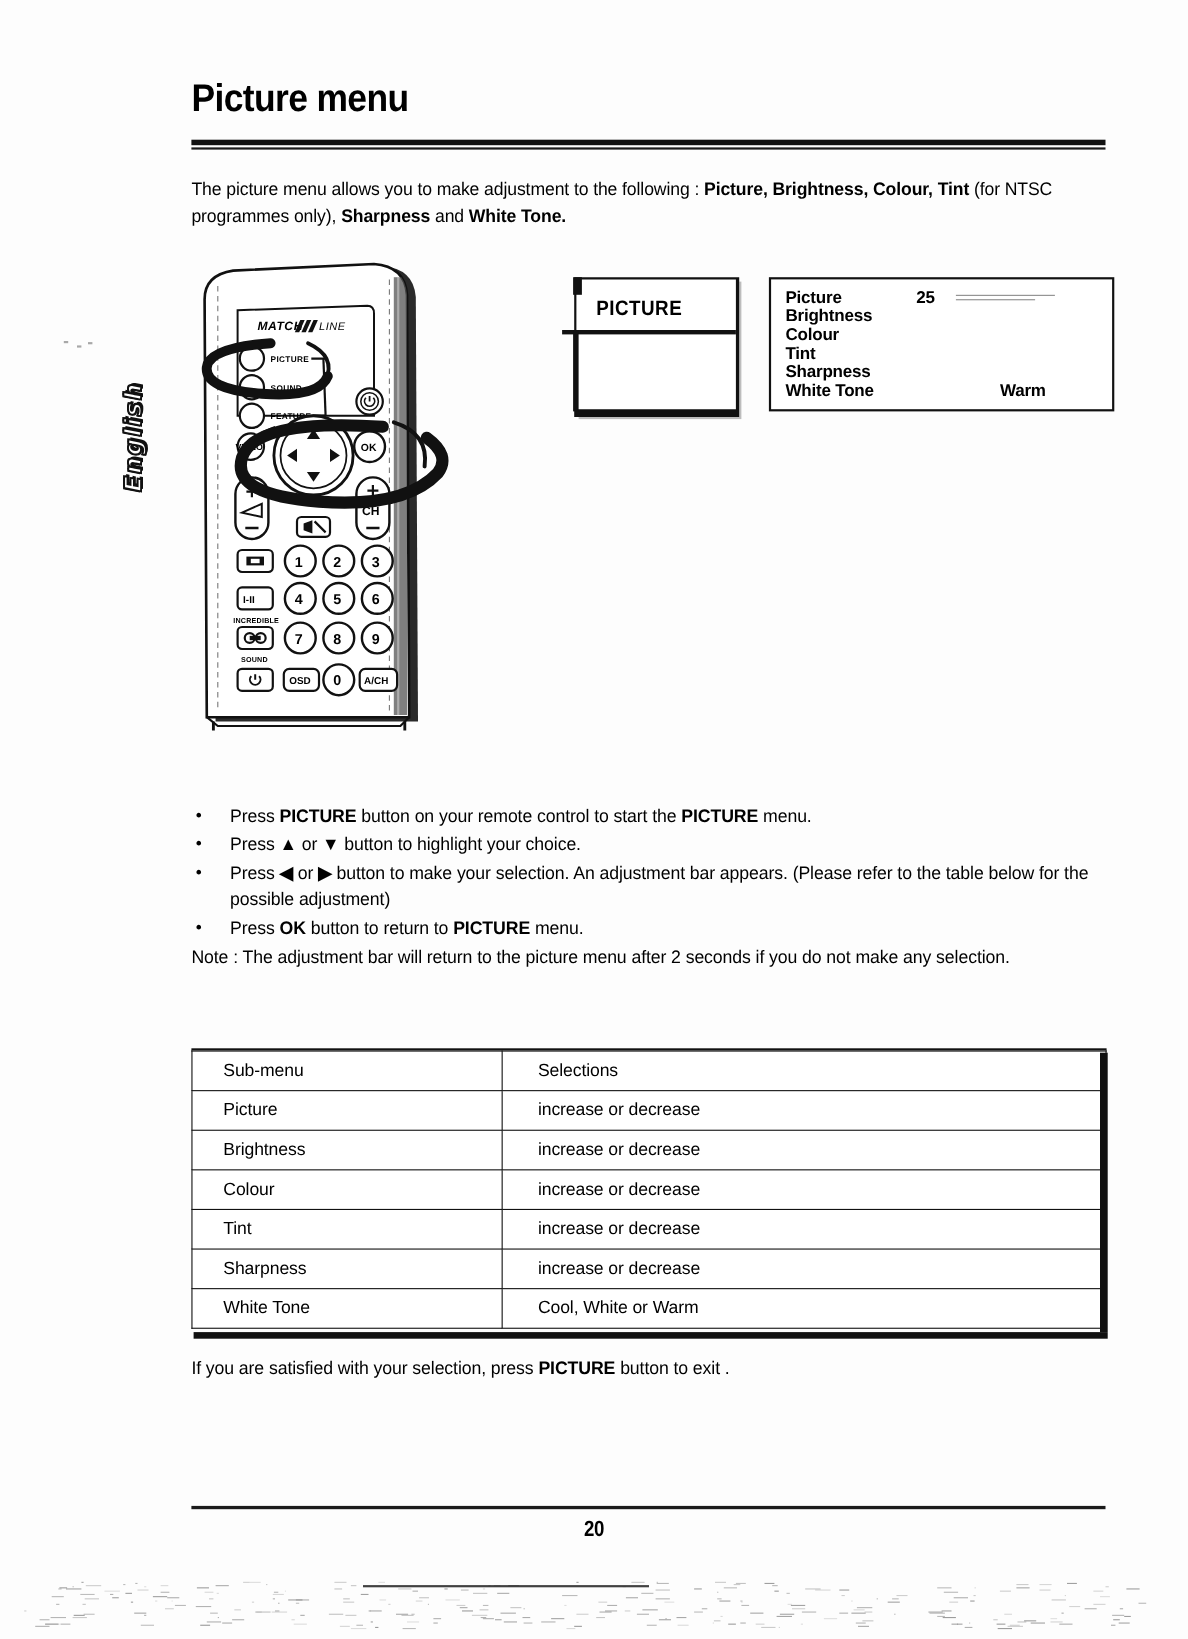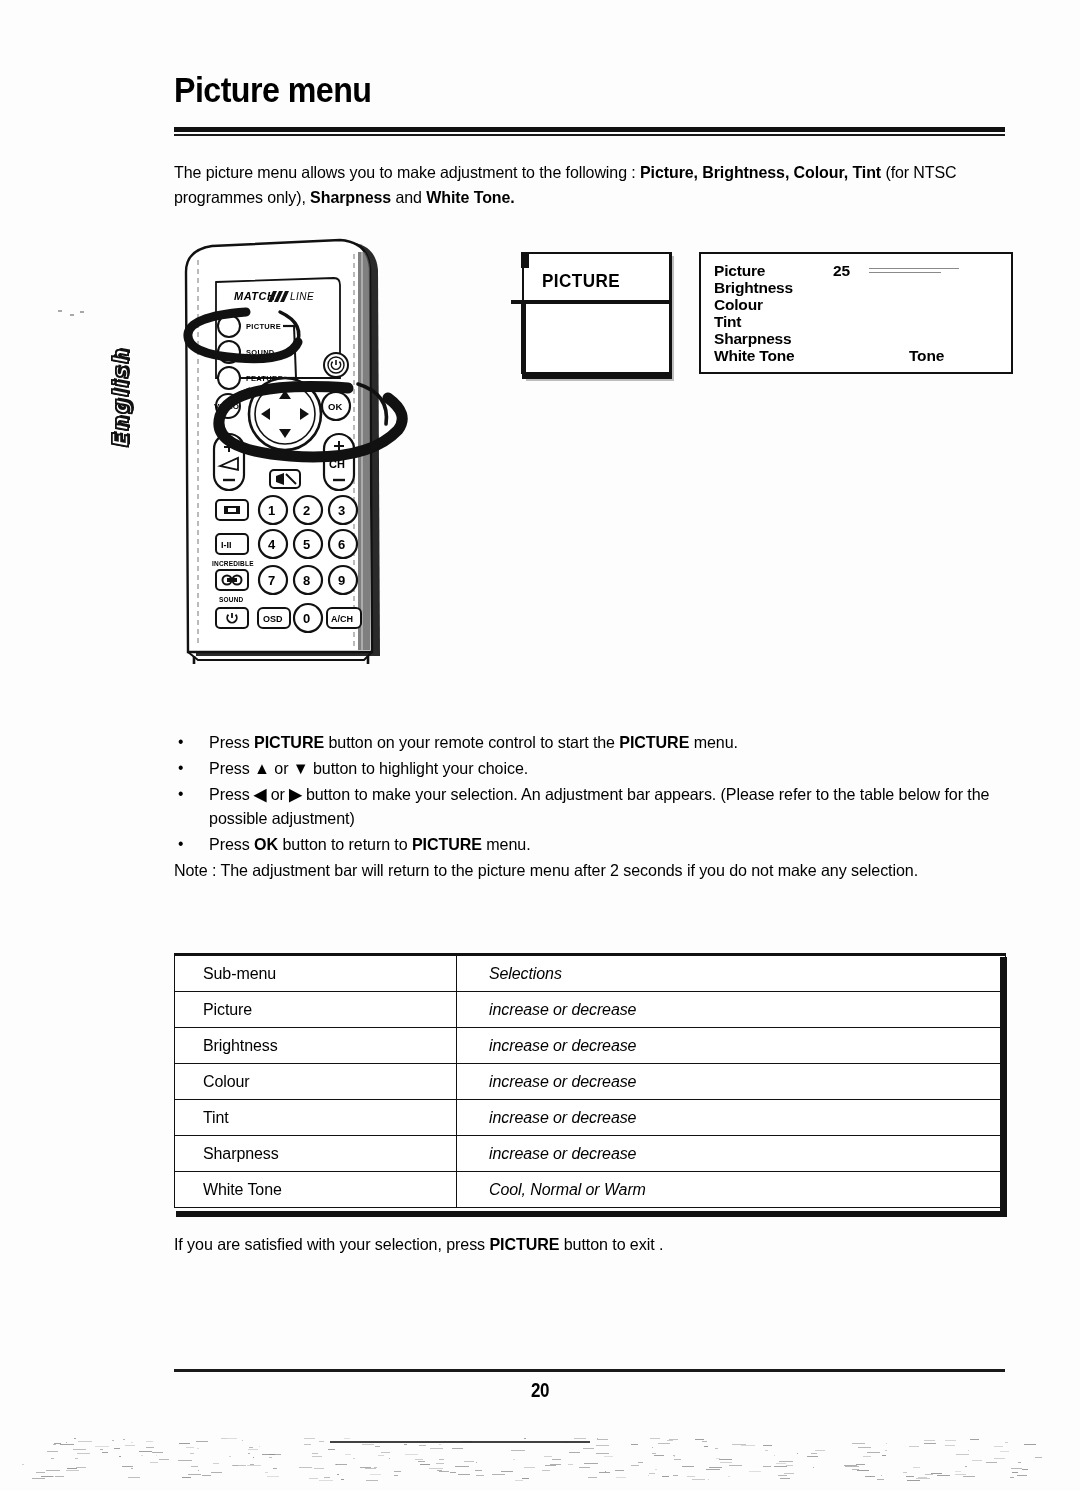--- a/index.html
+++ b/index.html
@@ -253,21 +253,21 @@
     background: #fff;
   }
   .tbl td {
     border: 1.6px solid #111;
     height: 35px;
     font-size: 16px;
     letter-spacing: -0.1px;
     padding: 0 0 0 28px;
     vertical-align: middle;
   }
-  .tbl td.c2 { padding-left: 32px; font-style: italic; }
+  .tbl td.c2 { padding-left: 32px; }
   .tbl col.c1 { width: 282px; }
   .tbl-shadow-r {
     position: absolute;
     left: 1000px;
     top: 957px;
     width: 7px;
     height: 254px;
     background: #111;
   }
   .tbl-shadow-b {
@@ -558,21 +558,21 @@
           <span class="lbl">Colour</span>
         </div>
         <div class="osd-row">
           <span class="lbl">Tint</span>
         </div>
         <div class="osd-row">
           <span class="lbl">Sharpness</span>
         </div>
         <div class="osd-row">
           <span class="lbl">White Tone</span>
-          <span class="valword">Tone</span>
+          <span class="valword">Warm</span>
         </div>
       </div>
   </div>
 
   <div class="bullets">
       <div class="bullet"><span class="dot">•</span><span>Press  </span><b>PICTURE</b><span>  button on your remote control to start the  </span><b>PICTURE</b><span>  menu.</span></div>
       <div class="bullet"><span class="dot">•</span><span>Press  </span><b>▲</b><span>  or  </span><b>▼</b><span>  button to highlight your choice.</span></div>
       <div class="bullet"><span class="dot">•</span><span>Press  </span><b>◀</b><span>  or  </span><b>▶</b><span>  button to make your selection.  An adjustment bar appears. (Please refer to the table below for the possible adjustment)</span></div>
       <div class="bullet"><span class="dot">•</span><span>Press  </span><b>OK</b><span>  button to return to  </span><b>PICTURE</b><span>  menu.</span></div>
     </div>
@@ -605,21 +605,21 @@
         <tr>
           <td>Tint</td>
           <td class="c2">increase or decrease</td>
         </tr>
         <tr>
           <td>Sharpness</td>
           <td class="c2">increase or decrease</td>
         </tr>
         <tr>
           <td>White Tone</td>
-          <td class="c2">Cool, Normal or Warm</td>
+          <td class="c2">Cool, White or Warm</td>
         </tr>
       </tbody>
   </table>
   <div class="tbl-shadow-r"></div>
   <div class="tbl-shadow-b"></div>
 
   <div class="closing"><span>If you are satisfied with your selection, press  </span><b>PICTURE</b><span>  button to exit .</span></div>
 
   <div class="footer-rule"></div>
   <div class="page-num">20</div>

